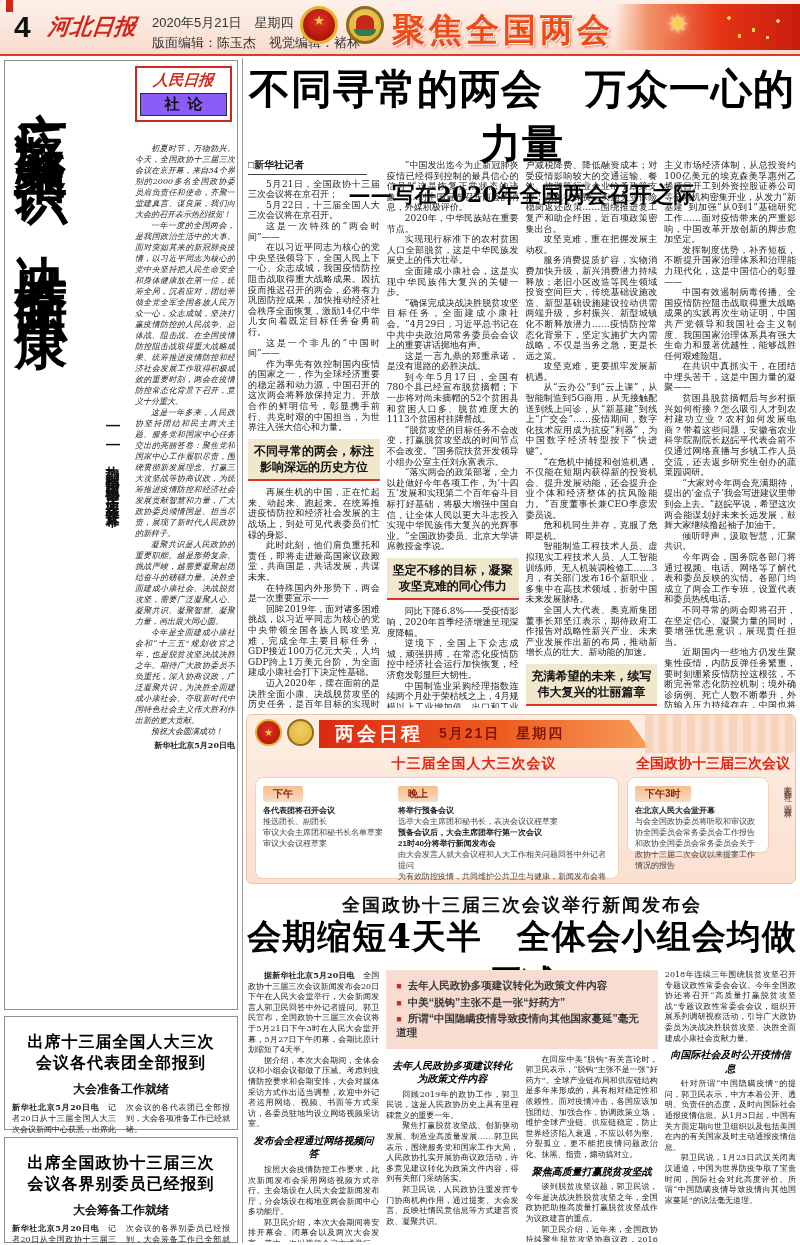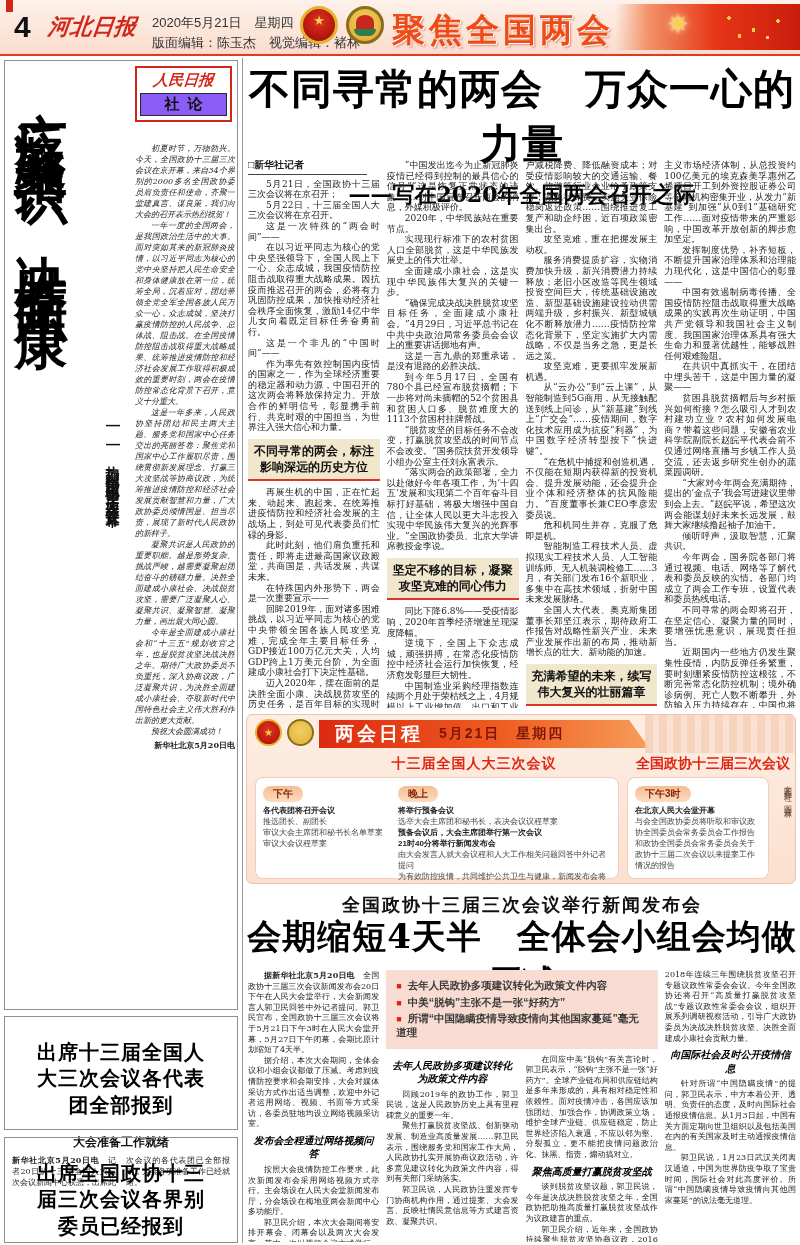--- a/index.html
+++ b/index.html
@@ -71,45 +71,45 @@
              background:linear-gradient(90deg,#dc2a12 0%,#ee5c20 55%,#f79d5a 100%);
              clip-path:polygon(0 0,94% 0,100% 100%,0 100%);padding-left:16px;box-sizing:border-box;}
   .sc-ribbon .t1{color:#fff;font-size:19px;font-weight:900;letter-spacing:3px;margin-right:16px;}
   .sc-ribbon .t2{color:#7e1405;font-size:14px;font-weight:900;letter-spacing:2px;}
   .sc-deco{position:absolute;right:0;top:0;width:150px;height:38px;
            background:repeating-linear-gradient(90deg,#f4cdb4 0 8px,#f9ded0 8px 14px);opacity:.8;}
   .sc-t-npc{position:absolute;left:0;top:40px;width:380px;text-align:center;font-size:14px;font-weight:900;color:#e02714;letter-spacing:1px;padding-left:37px;}
   .sc-t-cppcc{position:absolute;left:386px;top:40px;width:160px;text-align:center;font-size:14px;font-weight:900;color:#e02714;}
   .sc-box{position:absolute;top:62px;background:#fff;border:1px solid #f3cdb5;border-radius:8px;box-sizing:border-box;padding:5px 7px;}
   .sc-box.l{left:8px;width:364px;height:102px;display:flex;gap:10px;}
-  .sc-box.r{left:380px;width:142px;height:102px;}
+  .sc-box.r{left:380px;width:142px;height:76px;}
   .sc-colA{width:37%;}.sc-colB{width:63%;}
   .chip{display:inline-block;background:linear-gradient(180deg,#f6bd92,#fbdcc0);color:#8a2508;
-        font-size:10px;font-weight:700;padding:1px 10px;border-radius:8px;margin-bottom:3px;}
+        font-size:10px;font-weight:700;padding:1px 10px;border-radius:2px;margin-bottom:3px;}
   .sch,.sch-b{font-size:8px;line-height:11px;margin:0;color:#444;}
   .sch-b{font-weight:700;color:#1d1d1d;}
   .sc-credit{position:absolute;right:3px;top:64px;height:100px;writing-mode:vertical-rl;text-orientation:upright;
              font-size:8px;letter-spacing:2px;color:#6b4a3a;}
   
   .pc-kicker{position:absolute;left:246px;top:893px;width:552px;text-align:center;font-size:18px;font-weight:700;letter-spacing:2px;color:#111;}
   .pc-head{position:absolute;left:246px;top:914px;width:552px;text-align:center;font-family:"DejaVu Serif",serif;
            font-size:34px;font-weight:900;letter-spacing:1px;color:#000;}
   .pc-cols{position:absolute;left:248px;top:970px;width:548px;height:272px;display:flex;gap:7px;justify-content:space-between;}
   .bcol{flex:1;overflow:hidden;font-family:"DejaVu Serif",serif;font-size:8px;line-height:10.6px;text-align:justify;color:#222;}
   .bmid{flex:2.07;display:flex;flex-direction:column;}
   .bmid-row{display:flex;gap:7px;flex:1;overflow:hidden;}
   .bullets{background:#f9dcd1;padding:6px 10px;margin-bottom:6px;}
   .bullet{font-family:"Liberation Sans",sans-serif;font-size:10.5px;font-weight:700;color:#3a3a3a;margin:3px 0;line-height:1.3;}
   .bullet::before{content:"■";color:#d42715;margin-right:6px;font-size:9px;}
   .bsub{font-family:"Liberation Sans",sans-serif;font-weight:700;font-size:10px;line-height:1.35;text-align:center;margin:4px 2px;color:#000;font-style:italic;}
   
   .brief{position:absolute;left:4px;width:234px;border:1px solid #8f8f8f;box-sizing:border-box;padding:6px 7px;}
   .brief.a{top:1016px;height:114px;}
   .brief.b{top:1137px;height:106px;}
-  .brief h3{margin:16px;font-family:"DejaVu Serif",serif;font-size:20px;font-weight:900;text-align:center;line-height:1.32;letter-spacing:1px;color:#000;}
+  .brief h3{margin:8px;font-family:"DejaVu Serif",serif;font-size:16px;font-weight:900;text-align:center;line-height:1.32;letter-spacing:1px;color:#000;}
   .brief h4{margin:3px 0 4px;font-size:12px;font-weight:700;text-align:center;color:#111;}
   .brief .bb{column-count:2;column-gap:10px;font-family:"DejaVu Serif",serif;font-size:8px;line-height:11px;text-align:justify;color:#222;}
 </style>
 </head>
 <body>
 
 <div id="page">
 
   <div class="hdr">
     <div class="hdr-mark"></div>

